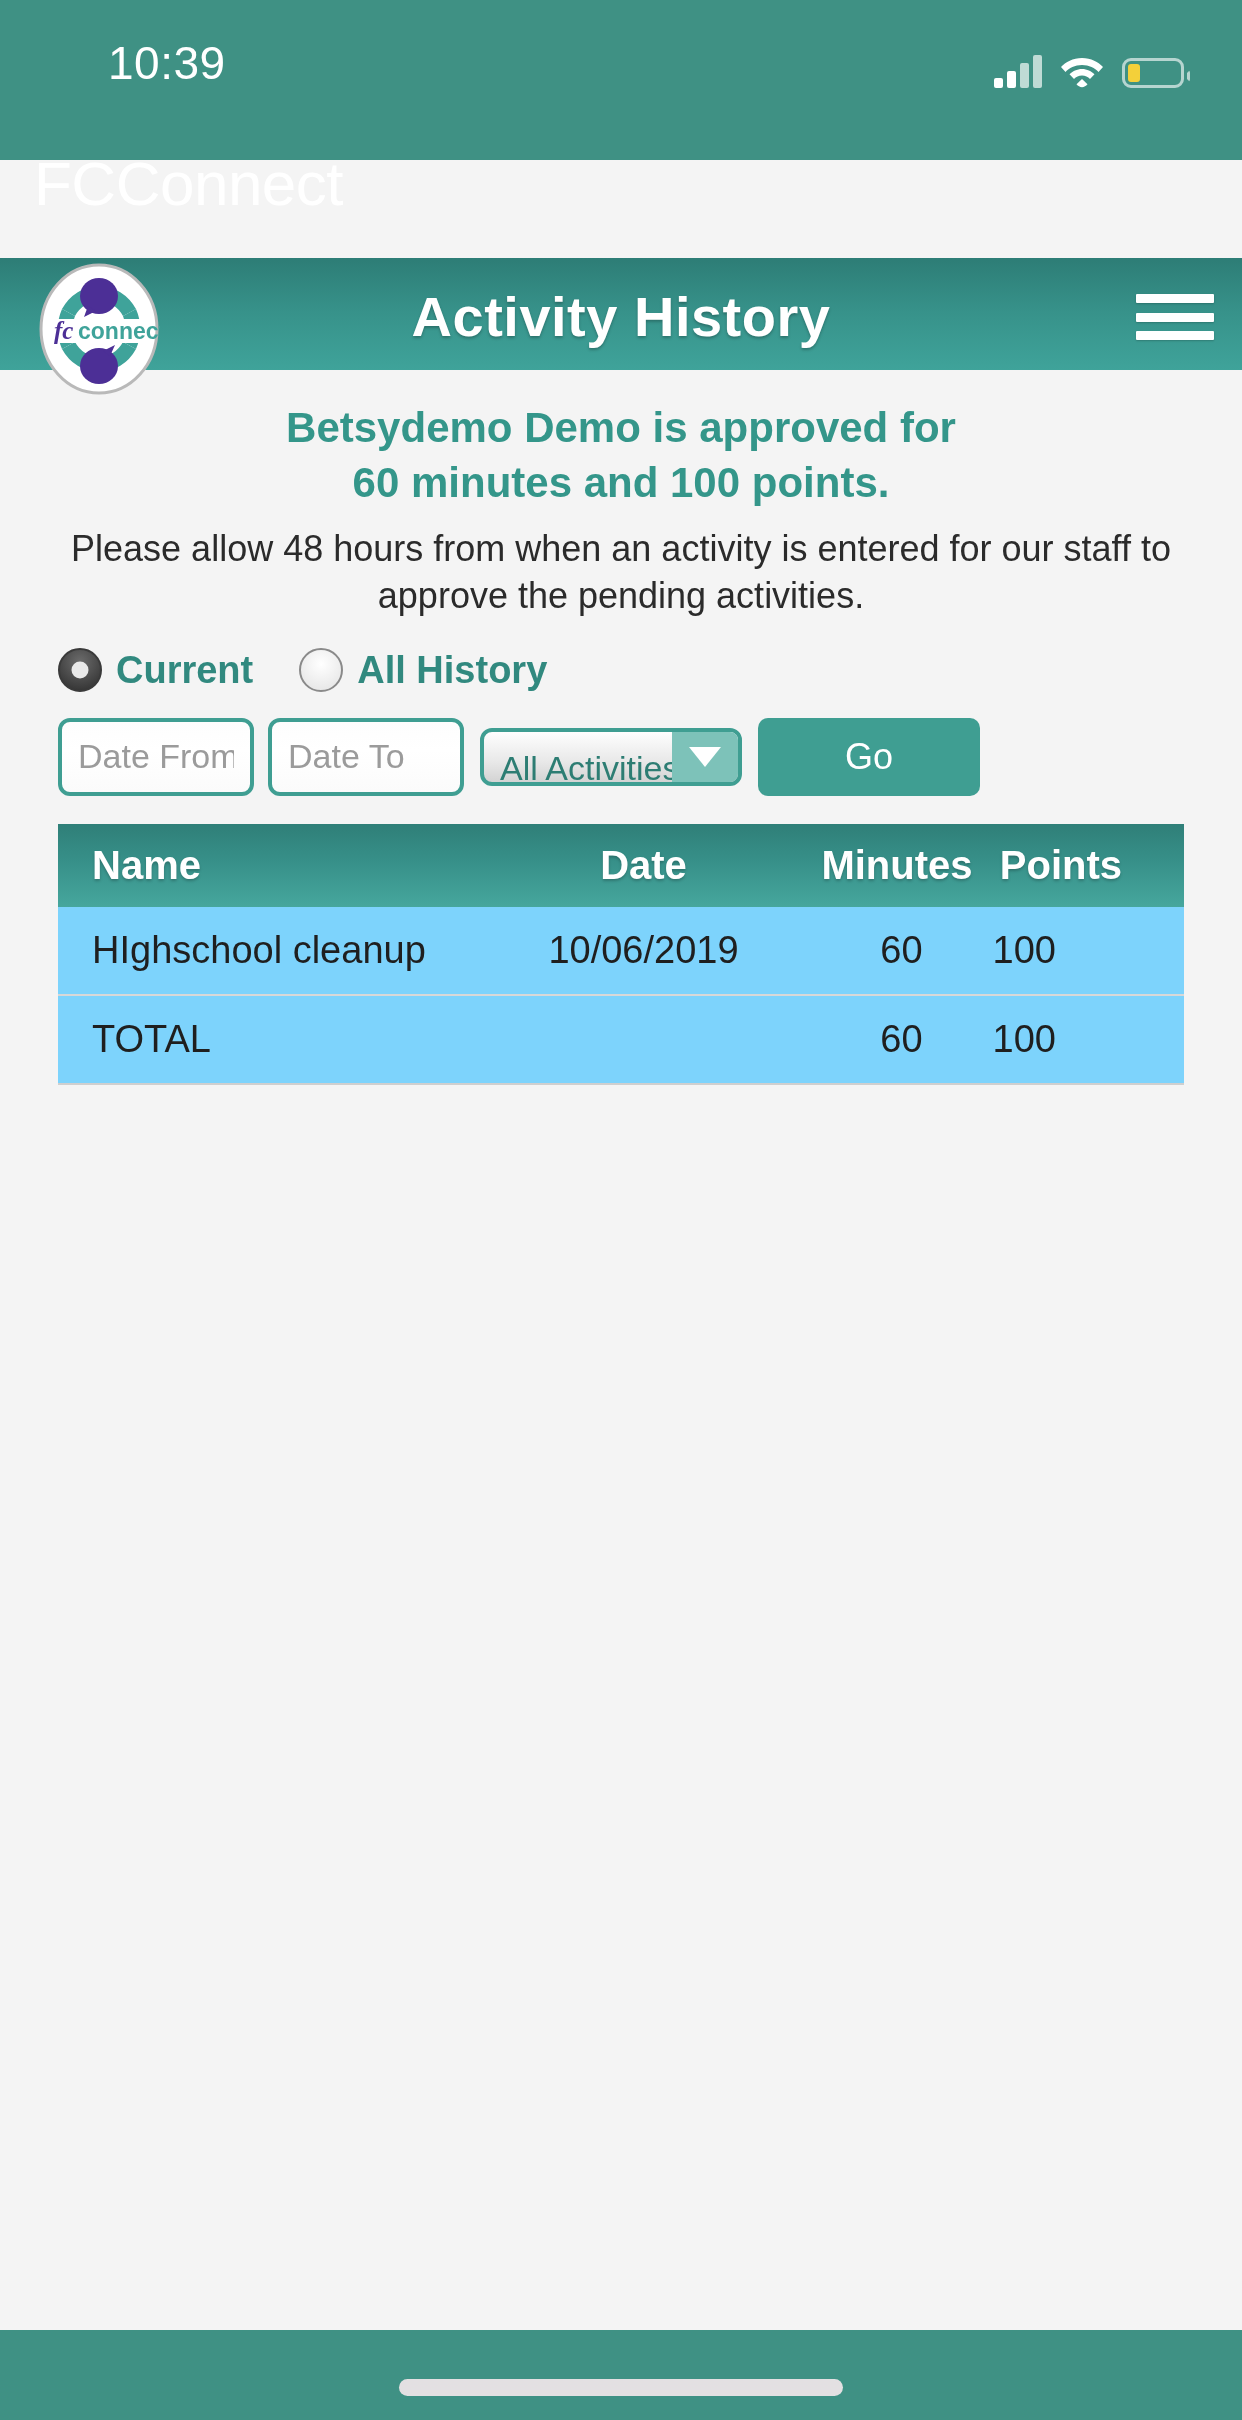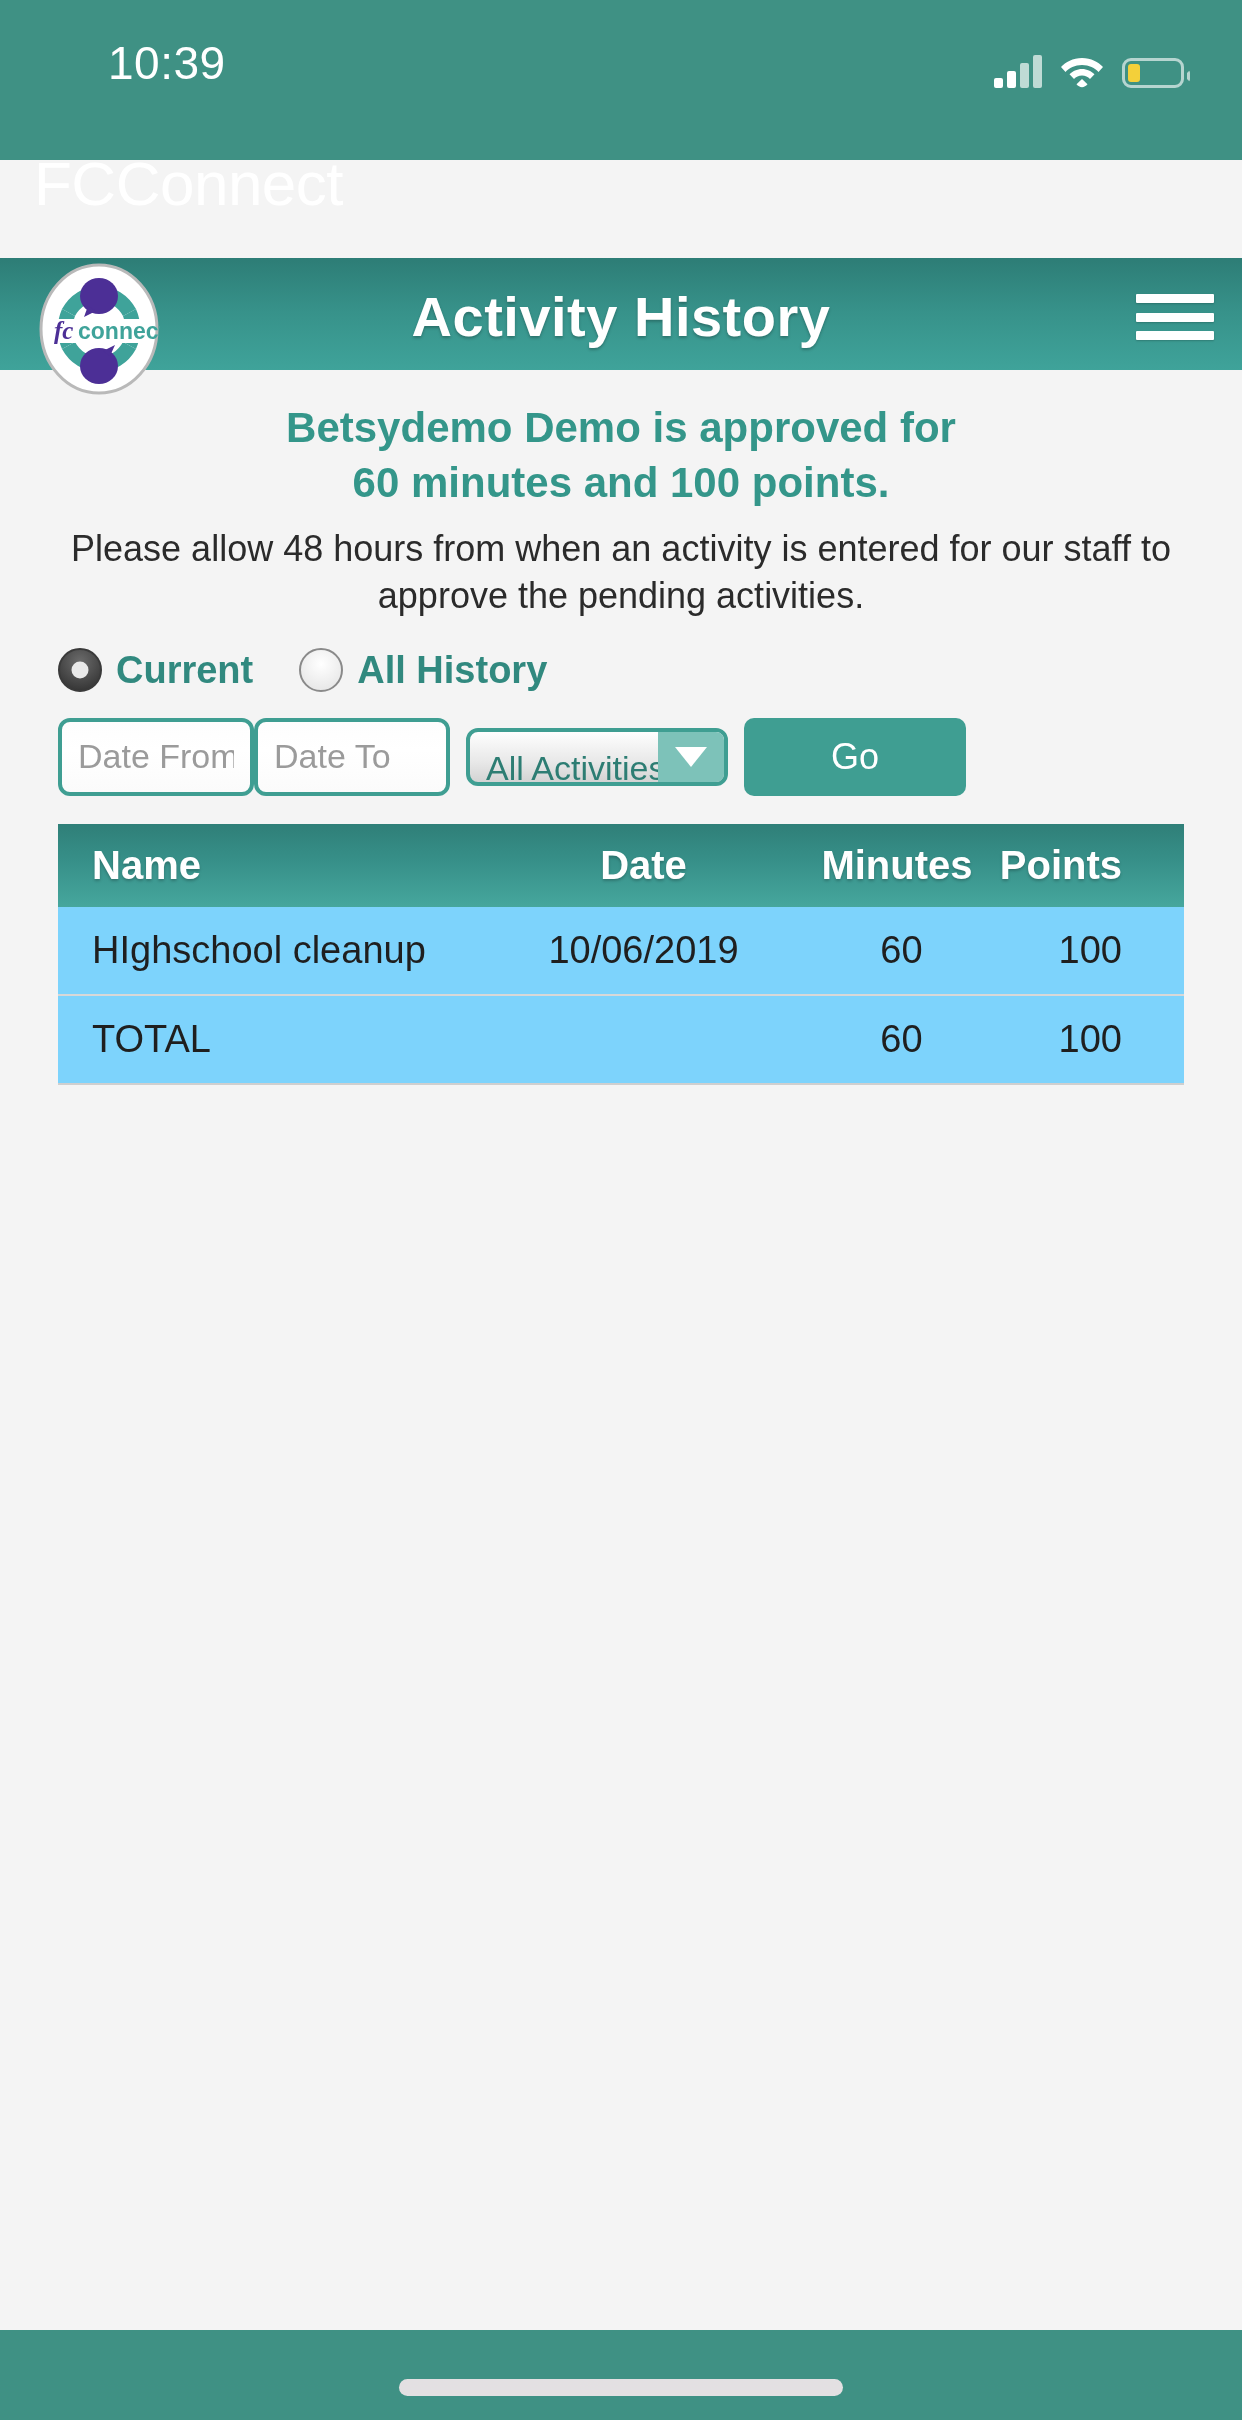--- a/index.html
+++ b/index.html
@@ -194,21 +194,21 @@
     border: 4px solid #3f9e92;
     border-radius: 12px;
     background: linear-gradient(to bottom, #fdfdfd 0%, #ffffff 40%, #fbfbfb 100%);
     font-family: "Liberation Sans", sans-serif;
     font-size: 34px;
     color: #2b2b2b;
     padding: 0 16px;
     outline: none;
   }
   .dateinput::placeholder { color: #9b9b9b; }
-  .dateinput + .dateinput { }
+  .dateinput + .dateinput { margin-left: 14px; }
 
   .selectwrap {
     position: relative;
     margin-left: 16px;
     width: 262px; height: 58px;
     border: 4px solid #3f9e92;
     border-radius: 12px;
     overflow: hidden;
     background: linear-gradient(to bottom, #fefefe 0%, #e8e8e8 60%, #d3d3d3 100%);
     cursor: pointer;
@@ -270,21 +270,21 @@
   tbody td {
     font-size: 38px;
     color: #1f1f1f;
     padding: 22px 0;
     border-bottom: 2px solid #d8d8d8;
     background: #7dd3fc;
   }
   tbody td.c-name { text-align: left; padding-left: 34px; }
   tbody td.c-date { text-align: center; }
   tbody td.c-min  { text-align: right; padding-right: 70px; }
-  tbody td.c-pts  { text-align: right; padding-right: 62px; }
+  tbody td.c-pts  { padding-right: 62px; }
   tbody tr.total td { border-bottom: 2px solid #cfcfcf; }
 
   
   .footer {
     position: absolute;
     left: 0; bottom: 0;
     width: 1242px; height: 90px;
     background: #3f9184;
   }
   .home-indicator {

